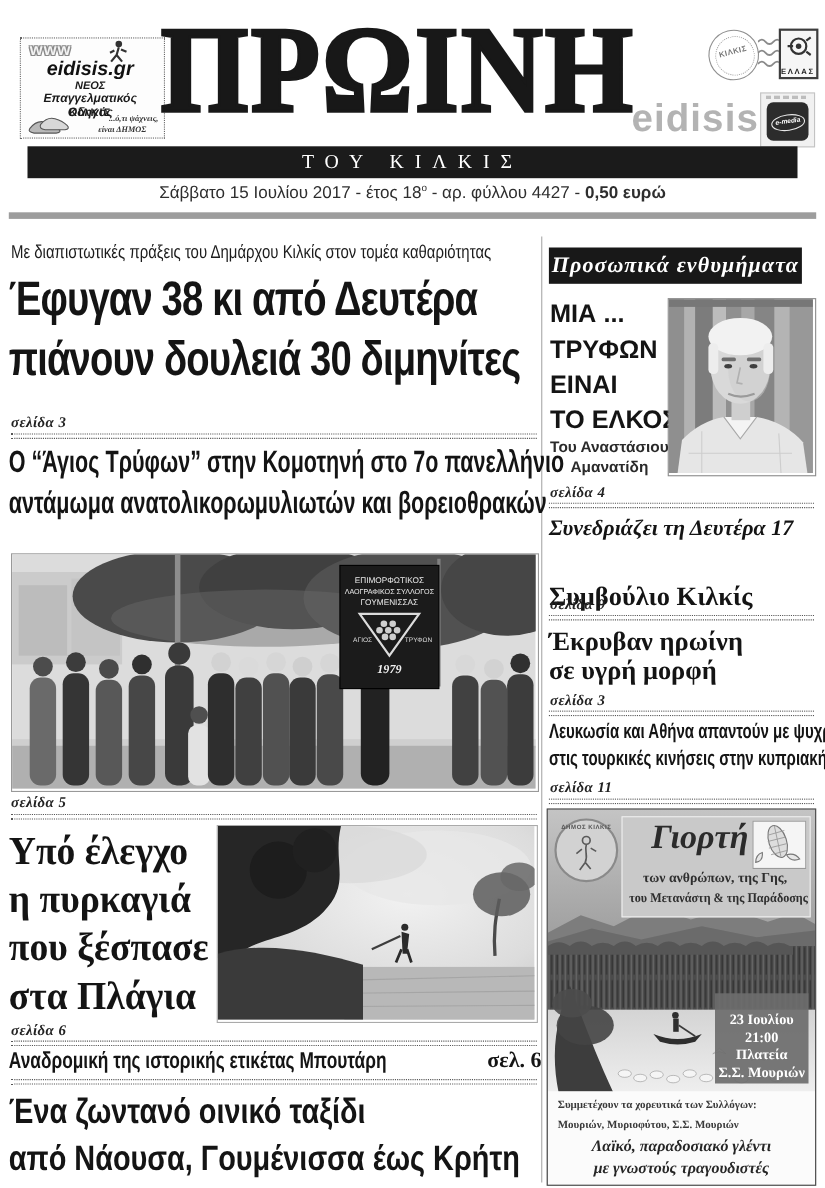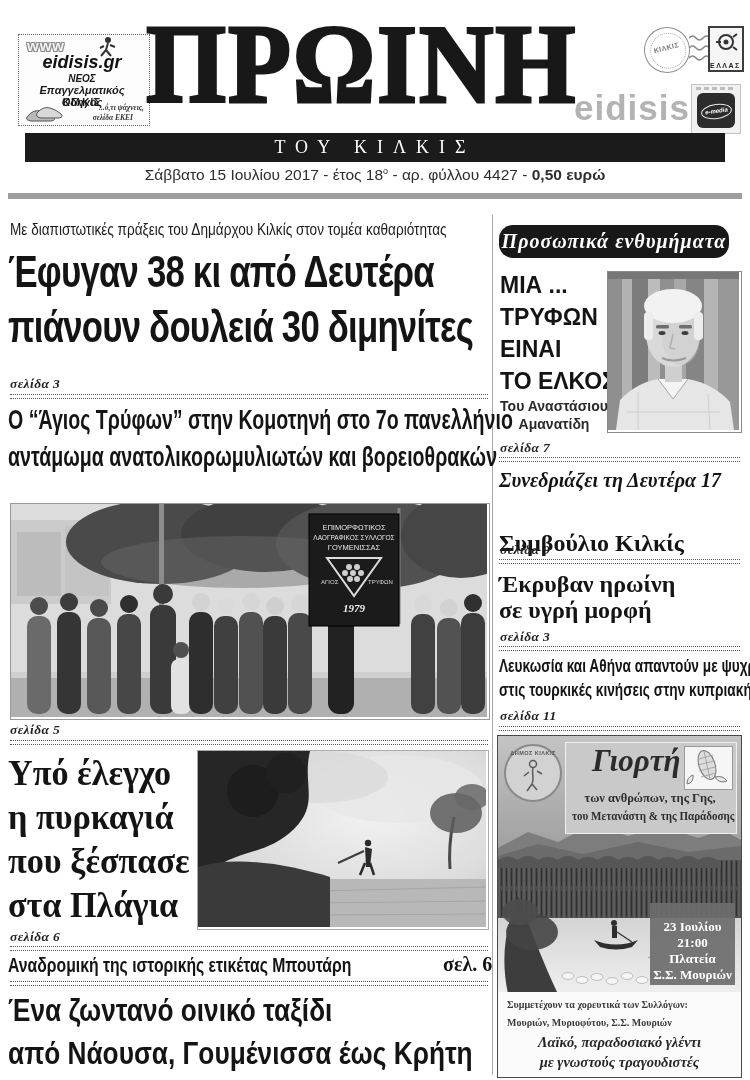--- a/index.html
+++ b/index.html
@@ -16,21 +16,21 @@
   .dot{height:3px;border-top:1px dotted #555;border-bottom:1px dotted #555;}
   .masthead-title{font-family:"Liberation Serif",serif;font-weight:bold;font-size:112px;
       line-height:1;color:#181818;-webkit-text-stroke:3px #181818;letter-spacing:2px;
       transform:scaleX(.92);}
   .edition-bar{background:#1b1b1b;color:#fff;text-align:center;
       font-family:"Liberation Serif",serif;font-size:18px;letter-spacing:10px;line-height:29px;}
   .watermark{font-family:"Liberation Sans",sans-serif;font-weight:bold;font-size:35px;
       color:#b3b3b3;letter-spacing:1px;text-shadow:1px 1px 0 #fff;}
   .memo-banner{background:#181818;color:#fff;text-align:center;
       font-family:"Liberation Serif",serif;font-style:italic;font-weight:600;
-      font-size:20px;line-height:33px;letter-spacing:1px;border-radius:14px;}
+      font-size:20px;line-height:33px;letter-spacing:1px;}
   .www-out{font-family:"Liberation Sans",sans-serif;font-weight:bold;font-size:15px;color:#f3f3f3;
       text-shadow:1px 1px 0 #8a8a8a,-1px -1px 0 #8a8a8a,1px -1px 0 #8a8a8a,-1px 1px 0 #8a8a8a;
       letter-spacing:1px;}
   .poster{border:1px solid #4a4a4a;background:#b9b9b9;overflow:hidden;}
   .pw{color:#fff;font-family:"Liberation Serif",serif;font-weight:bold;text-align:center;}
 </style>
 </head>
 <body>
 
 <div class="page">
@@ -43,21 +43,21 @@
     </svg>
     <div class="abs" style="left:0;top:17px;width:126px;text-align:center;font:italic bold 18px 'Liberation Sans',sans-serif;color:#111;">eidisis.gr</div>
     <div class="abs" style="left:0;top:38px;width:126px;text-align:center;font:italic bold 10px 'Liberation Sans',sans-serif;">ΝΕΟΣ</div>
     <div class="abs" style="left:0;top:49px;width:126px;text-align:center;font:italic bold 11px 'Liberation Sans',sans-serif;">Επαγγελματικός Οδηγός</div>
     <div class="abs" style="left:0;top:62px;width:126px;text-align:center;font:bold 10px 'Liberation Sans',sans-serif;letter-spacing:1px;">ΚΙΛΚΙΣ</div>
     <svg class="abs" style="left:6px;top:66px;" width="40" height="22" viewBox="0 0 40 22">
       <path d="M2 16 q6 -8 14 -6 q8 2 12 6 q4 3 -2 4 l-20 0 q-6 -1 -4 -4 Z" fill="#b9b9b9" stroke="#555" stroke-width="1"></path>
       <path d="M12 12 q6 -7 13 -5 q7 2 11 6 q3 3 -2 4 l-18 0 q-6 -1 -4 -5 Z" fill="#d8d8d8" stroke="#555" stroke-width="1"></path>
     </svg>
     <div class="abs" style="right:5px;top:68px;font:italic bold 7.5px 'Liberation Serif',serif;color:#333;text-align:right;">...ό,τι ψάχνεις,</div>
-    <div class="abs" style="right:16px;top:78px;font:italic bold 7.5px 'Liberation Serif',serif;color:#333;text-align:right;">σελίδα ΕΚΕΙ</div>
+    <div class="abs" style="right:16px;top:78px;font:italic bold 7.5px 'Liberation Serif',serif;color:#333;text-align:right;">είναι ΔΗΜΟΣ</div>
   </div>
 
   <div class="abs masthead-title cx nw" style="left:146px;top:8px;">ΠΡΩΙΝΗ</div>
 
   <div class="abs" style="left:644px;top:27px;width:44px;height:44px;border:1.5px solid #8f8f8f;border-radius:50%;transform:rotate(-14deg);">
     <div class="abs" style="left:0;top:16px;width:44px;text-align:center;font:bold 7px 'Liberation Sans',sans-serif;color:#777;letter-spacing:.5px;">ΚΙΛΚΙΣ</div>
     <div class="abs" style="left:5px;top:5px;width:34px;height:34px;border:1px dotted #a5a5a5;border-radius:50%;"></div>
   </div>
 
   <svg class="abs" style="left:689px;top:33px;" width="28" height="36" viewBox="0 0 28 36">
@@ -259,21 +259,21 @@
       <rect x="71" y="53" width="13" height="3.5" rx="1.5" fill="#6e6e6e"></rect>
       <ellipse cx="54" cy="61" rx="3.5" ry="2" fill="#3f3f3f"></ellipse>
       <ellipse cx="77" cy="61" rx="3.5" ry="2" fill="#3f3f3f"></ellipse>
       <path d="M65 62 L62 76 L67 77" stroke="#b0b0b0" fill="none" stroke-width="1.5"></path>
       <path d="M54 86 Q65 91 78 86" stroke="#9a9a9a" fill="none" stroke-width="2"></path>
     </svg>
   </div>
 
   <div class="abs sans nw" style="left:498px;top:398px;width:112px;text-align:center;font-size:14px;font-weight:bold;color:#2a2a2a;">Του Αναστάσιου</div>
   <div class="abs sans nw" style="left:498px;top:416px;width:112px;text-align:center;font-size:14px;font-weight:bold;color:#2a2a2a;">Αμανατίδη</div>
-  <div class="abs pg" style="left:500px;top:440px;">σελίδα 7</div>
+  <div class="abs pg" style="left:500px;top:440px;">σελίδα 4</div>
   <div class="abs dot" style="left:499px;top:457px;width:241px;"></div>
 
   <div class="abs shl nw" style="left:499px;top:469px;font-size:20px;font-style:italic;">Συνεδριάζει τη Δευτέρα 17</div>
   <div class="abs shl nw" style="left:499px;top:530px;font-size:24px;">Συμβούλιο Κιλκίς</div>
   <div class="abs pg" style="left:500px;top:542px;">σελίδα 9</div>
   <div class="abs dot" style="left:499px;top:559px;width:241px;"></div>
 
   <div class="abs shl nw" style="left:499px;top:571px;font-size:24px;">Έκρυβαν ηρωίνη</div>
   <div class="abs shl nw" style="left:499px;top:597px;font-size:24px;">σε υγρή μορφή</div>
   <div class="abs pg" style="left:500px;top:629px;">σελίδα 3</div>

